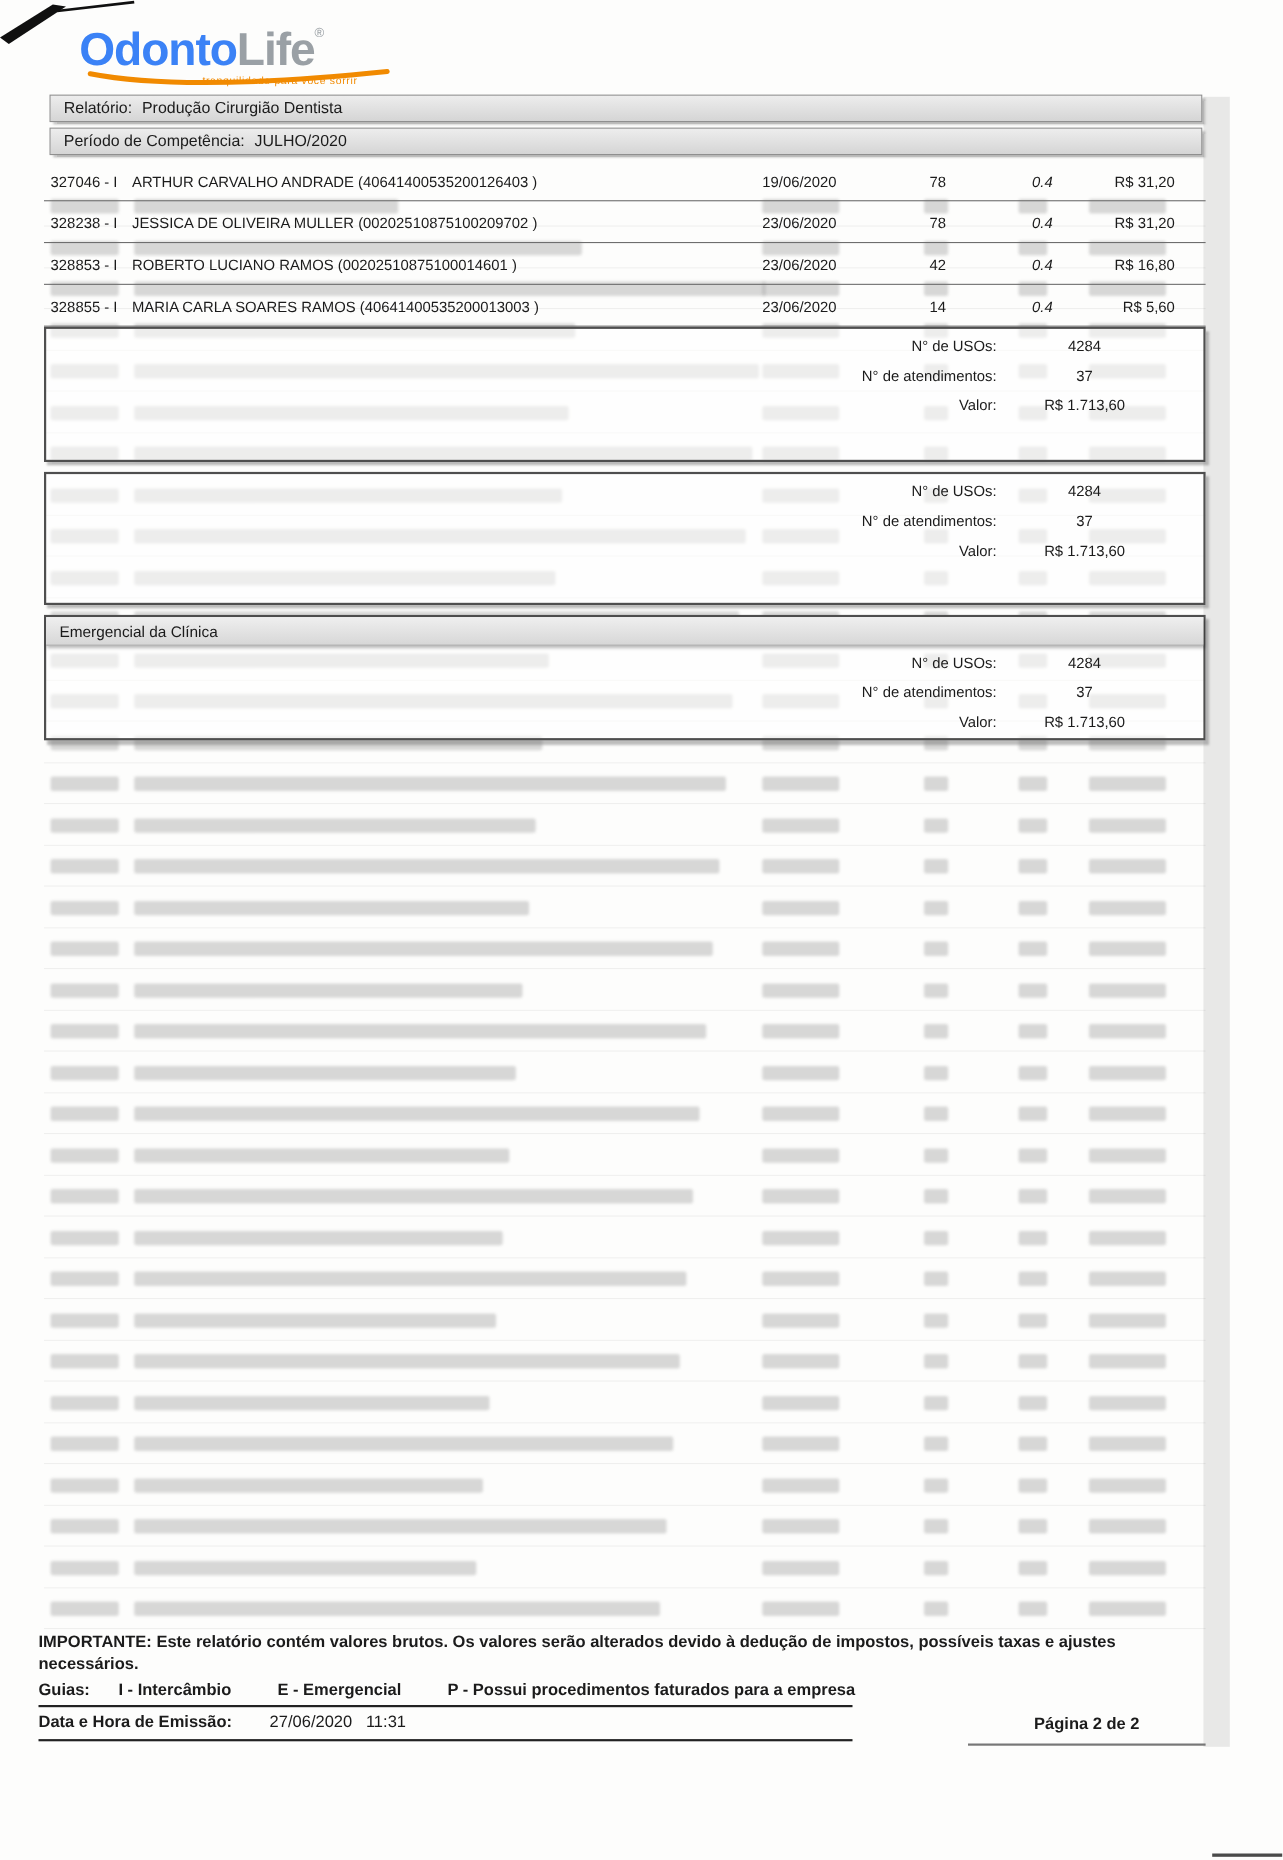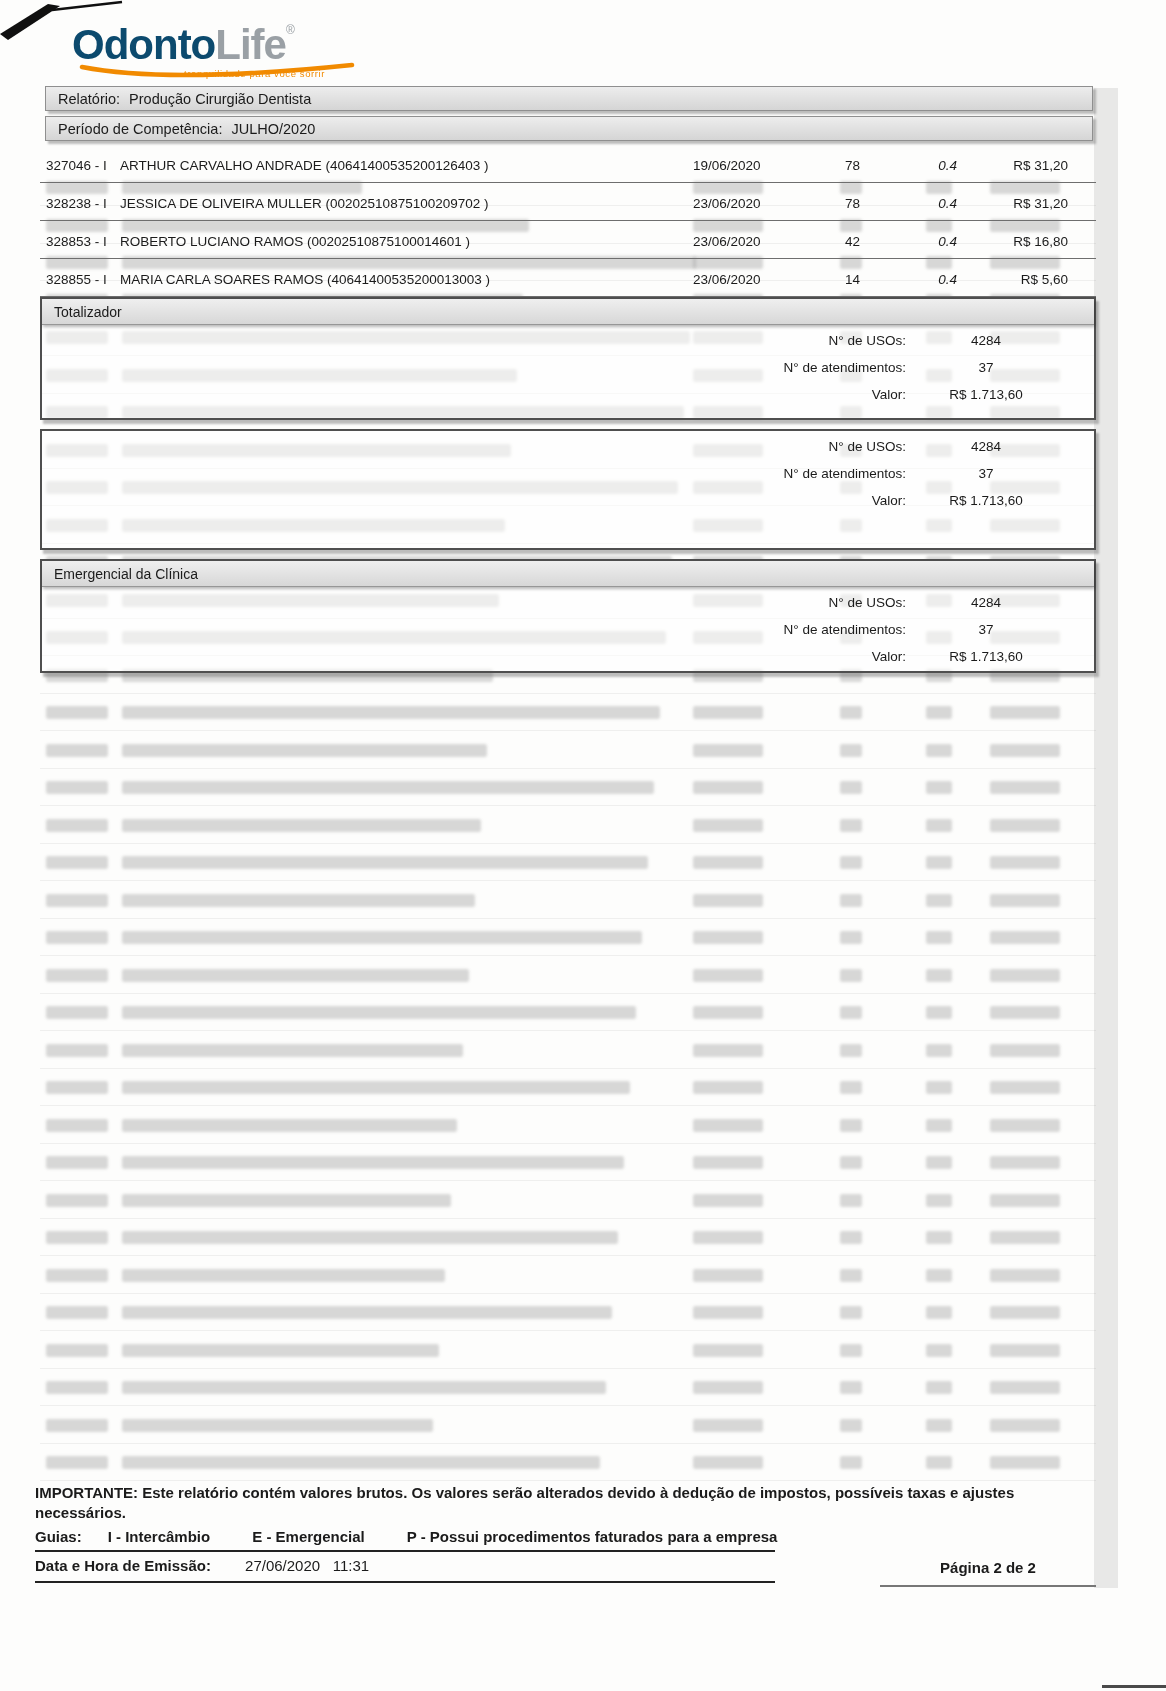--- a/index.html
+++ b/index.html
@@ -13,21 +13,21 @@
   .scan-strip{position:absolute;left:1094px;top:88px;width:24px;height:1500px;
     background:rgba(90,90,90,0.13);z-index:0;}
   .scan-bottom{position:absolute;left:1102px;top:1685px;width:64px;height:3px;background:#4a4a4a;z-index:5;}
   
   .ghost{position:absolute;left:40px;top:170px;width:1056px;height:1312px;z-index:0;opacity:.55;}
   .gblob{position:absolute;background:rgba(70,70,70,0.38);border-radius:2px;filter:blur(1.5px);}
   .gline{position:absolute;left:0;width:100%;height:1px;background:rgba(0,0,0,0.10);}
   
   .logo{position:absolute;left:72px;top:24px;z-index:2;width:340px;}
   .logo-text{font-weight:bold;font-size:42px;letter-spacing:-1px;line-height:1;}
-  .logo-odonto{color:#0c4a6e;}
+  .logo-odonto{color:#3b82f6;}
   .logo-life{color:#9aa0a5;}
   .logo-reg{color:#9aa0a5;font-size:12px;vertical-align:top;font-weight:normal;}
   .logo-swoosh{position:absolute;left:2px;top:36px;width:290px;height:26px;}
   .logo-tagline{position:absolute;left:112px;top:44px;font-size:9.5px;letter-spacing:.6px;color:#f18a00;white-space:nowrap;}
   
   .bar{position:absolute;left:45px;width:1048px;height:25px;z-index:2;
     background:linear-gradient(#ededed,#d5d5d5);border:1px solid #8f8f8f;
     box-shadow:3px 3px 2px rgba(110,110,110,0.45);
     display:flex;align-items:center;padding-left:12px;box-sizing:border-box;
     font-size:14.5px;}
@@ -380,23 +380,20 @@
       <span class="c-code">328855 - I</span>
       <span class="c-name">MARIA CARLA SOARES RAMOS (40641400535200013003 )</span>
       <span class="c-date">23/06/2020</span>
       <span class="c-uses">14</span>
       <span class="c-factor">0.4</span>
       <span class="c-value">R$ 5,60</span>
     </div>
   </div>
 
   <div class="tot tot1">
-    <div class="tot-header">
-        <span>Totalizador</span>
-      </div>
     <div class="tot-body">
       <div class="tot-row">
           <span class="tot-label">N° de USOs:</span>
           <span class="tot-value">4284</span>
         </div>
       <div class="tot-row">
           <span class="tot-label">N° de atendimentos:</span>
           <span class="tot-value">37</span>
         </div>
       <div class="tot-row">

